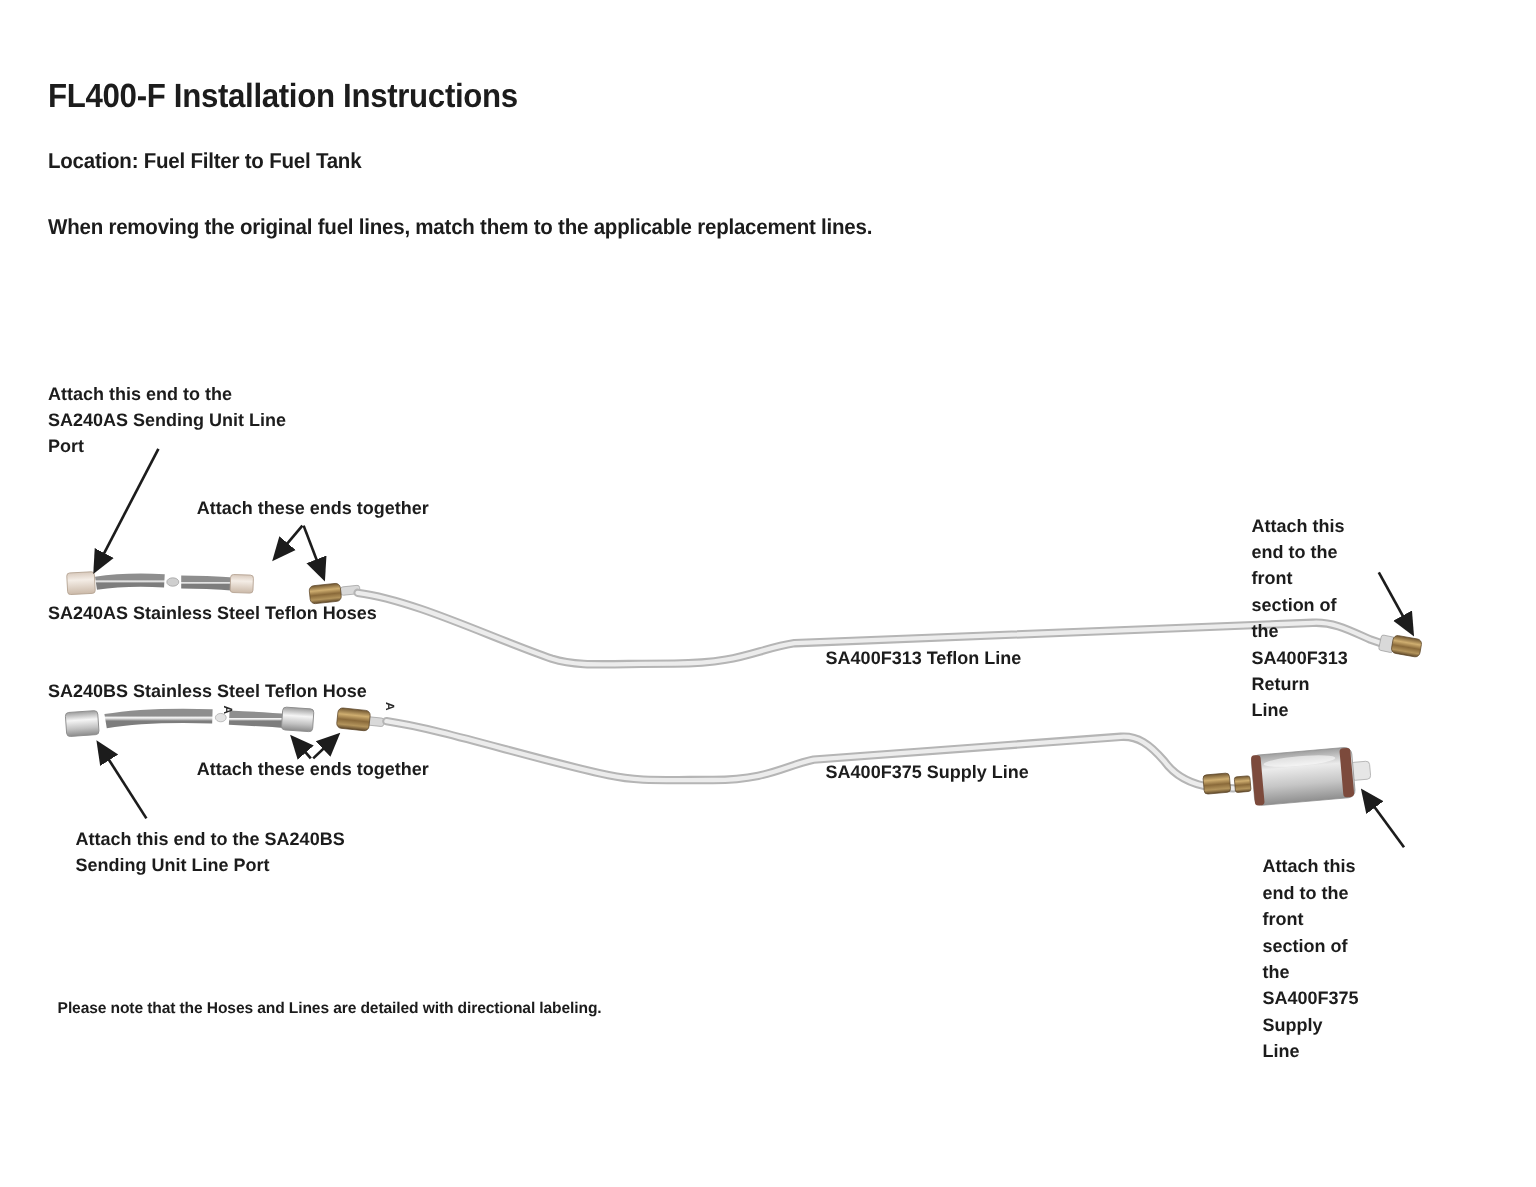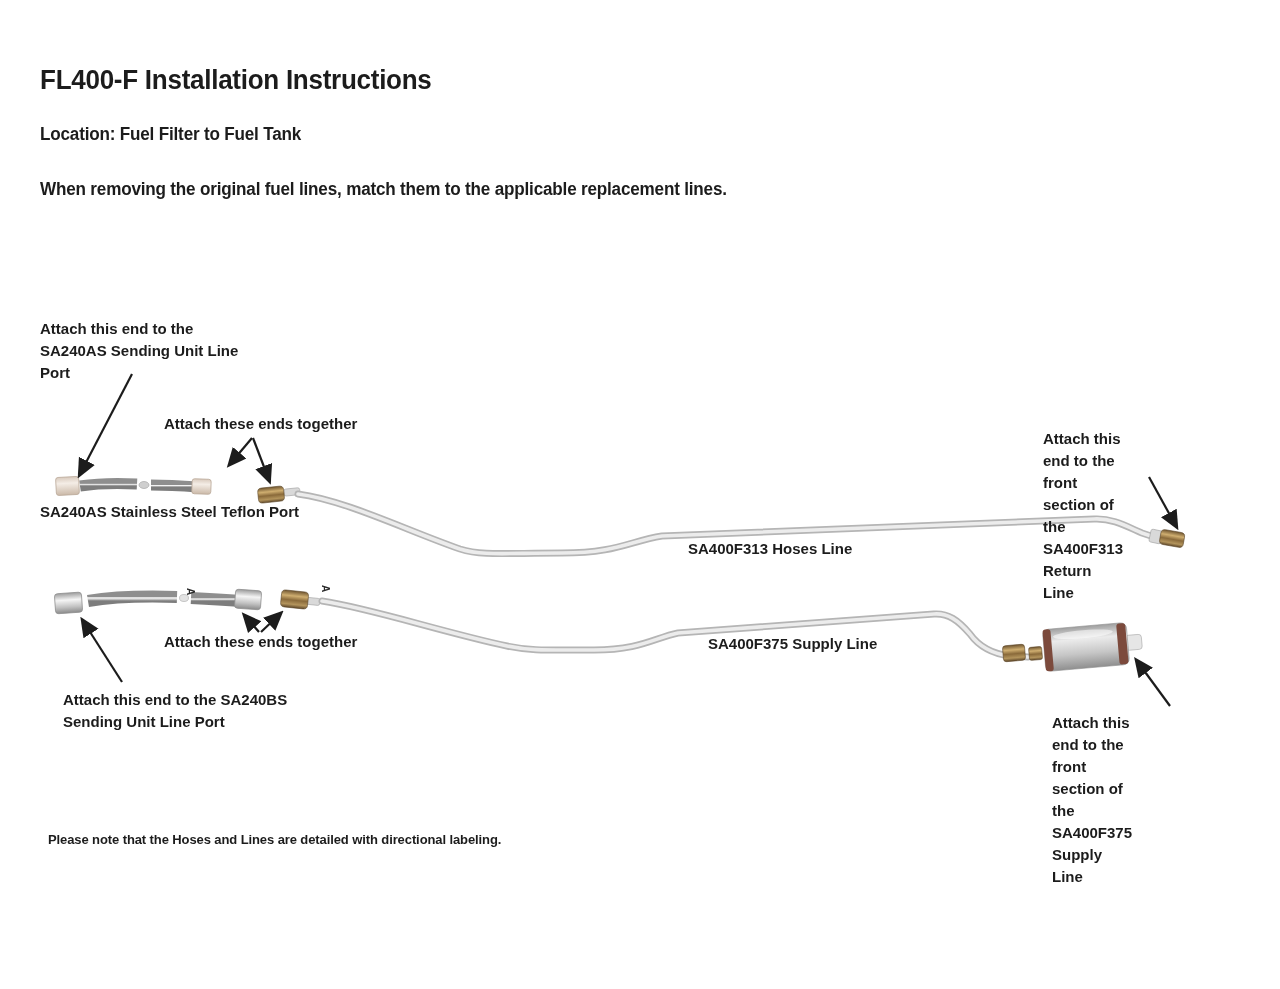--- a/index.html
+++ b/index.html
@@ -33,21 +33,21 @@
     font-size:15px; line-height:22px;
     white-space:pre-line; color:#1c1c1c;
   }
   .lbl-attach-as   { left:40px;  top:318px; }
   .lbl-ends-top    { left:164px; top:413px; }
   .lbl-as-hose     { left:40px;  top:501px; }
   .lbl-bs-hose     { left:40px;  top:566px; }
   .lbl-ends-bot    { left:164px; top:631px; }
   .lbl-attach-bs   { left:40px;  top:689px;margin-left:23px; }
   .lbl-return      { left:688px; top:538px; }
-  .lbl-supply      { left:688px; top:633px;margin-left:20px; }
+  .lbl-supply      { left:688px; top:633px; }
   .lbl-return-frt  { left:1043px; top:428px; }
   .lbl-supply-frt  { left:1052px; top:712px; }
   .note {
     position:absolute; left:48px; top:828px;
     font-size:13px; font-weight:bold; line-height:23px;
     letter-spacing:-0.1px;
   }
 </style>
 </head>
 <body>
@@ -155,25 +155,26 @@
         <path d="M122,682 L83,621" marker-end="url(#ah)"></path>
         <path d="M1149,477 L1176,526" marker-end="url(#ah)"></path>
         <path d="M1170,706 L1137,661" marker-end="url(#ah)"></path>
       </g>
     </svg>
 
     <div class="lbl lbl-attach-as">Attach this end to the
 SA240AS Sending Unit Line
 Port</div>
     <div class="lbl lbl-ends-top">Attach these ends together</div>
-    <div class="lbl lbl-as-hose">SA240AS Stainless Steel Teflon Port</div>
+    <div class="lbl lbl-as-hose">SA240AS Stainless Steel Teflon Hoses</div>
+    <div class="lbl lbl-bs-hose">SA240BS Stainless Steel Teflon Hose</div>
     <div class="lbl lbl-ends-bot">Attach these ends together</div>
     <div class="lbl lbl-attach-bs">Attach this end to the SA240BS
 Sending Unit Line Port</div>
-    <div class="lbl lbl-return">SA400F313 Hoses Line</div>
+    <div class="lbl lbl-return">SA400F313 Teflon Line</div>
     <div class="lbl lbl-supply">SA400F375 Supply Line</div>
     <div class="lbl lbl-return-frt">Attach this end to the front
 section of the SA400F313
 Return Line</div>
     <div class="lbl lbl-supply-frt">Attach this end to the front
 section of the SA400F375
 Supply Line</div>
   </div>
 
   <div class="note">

